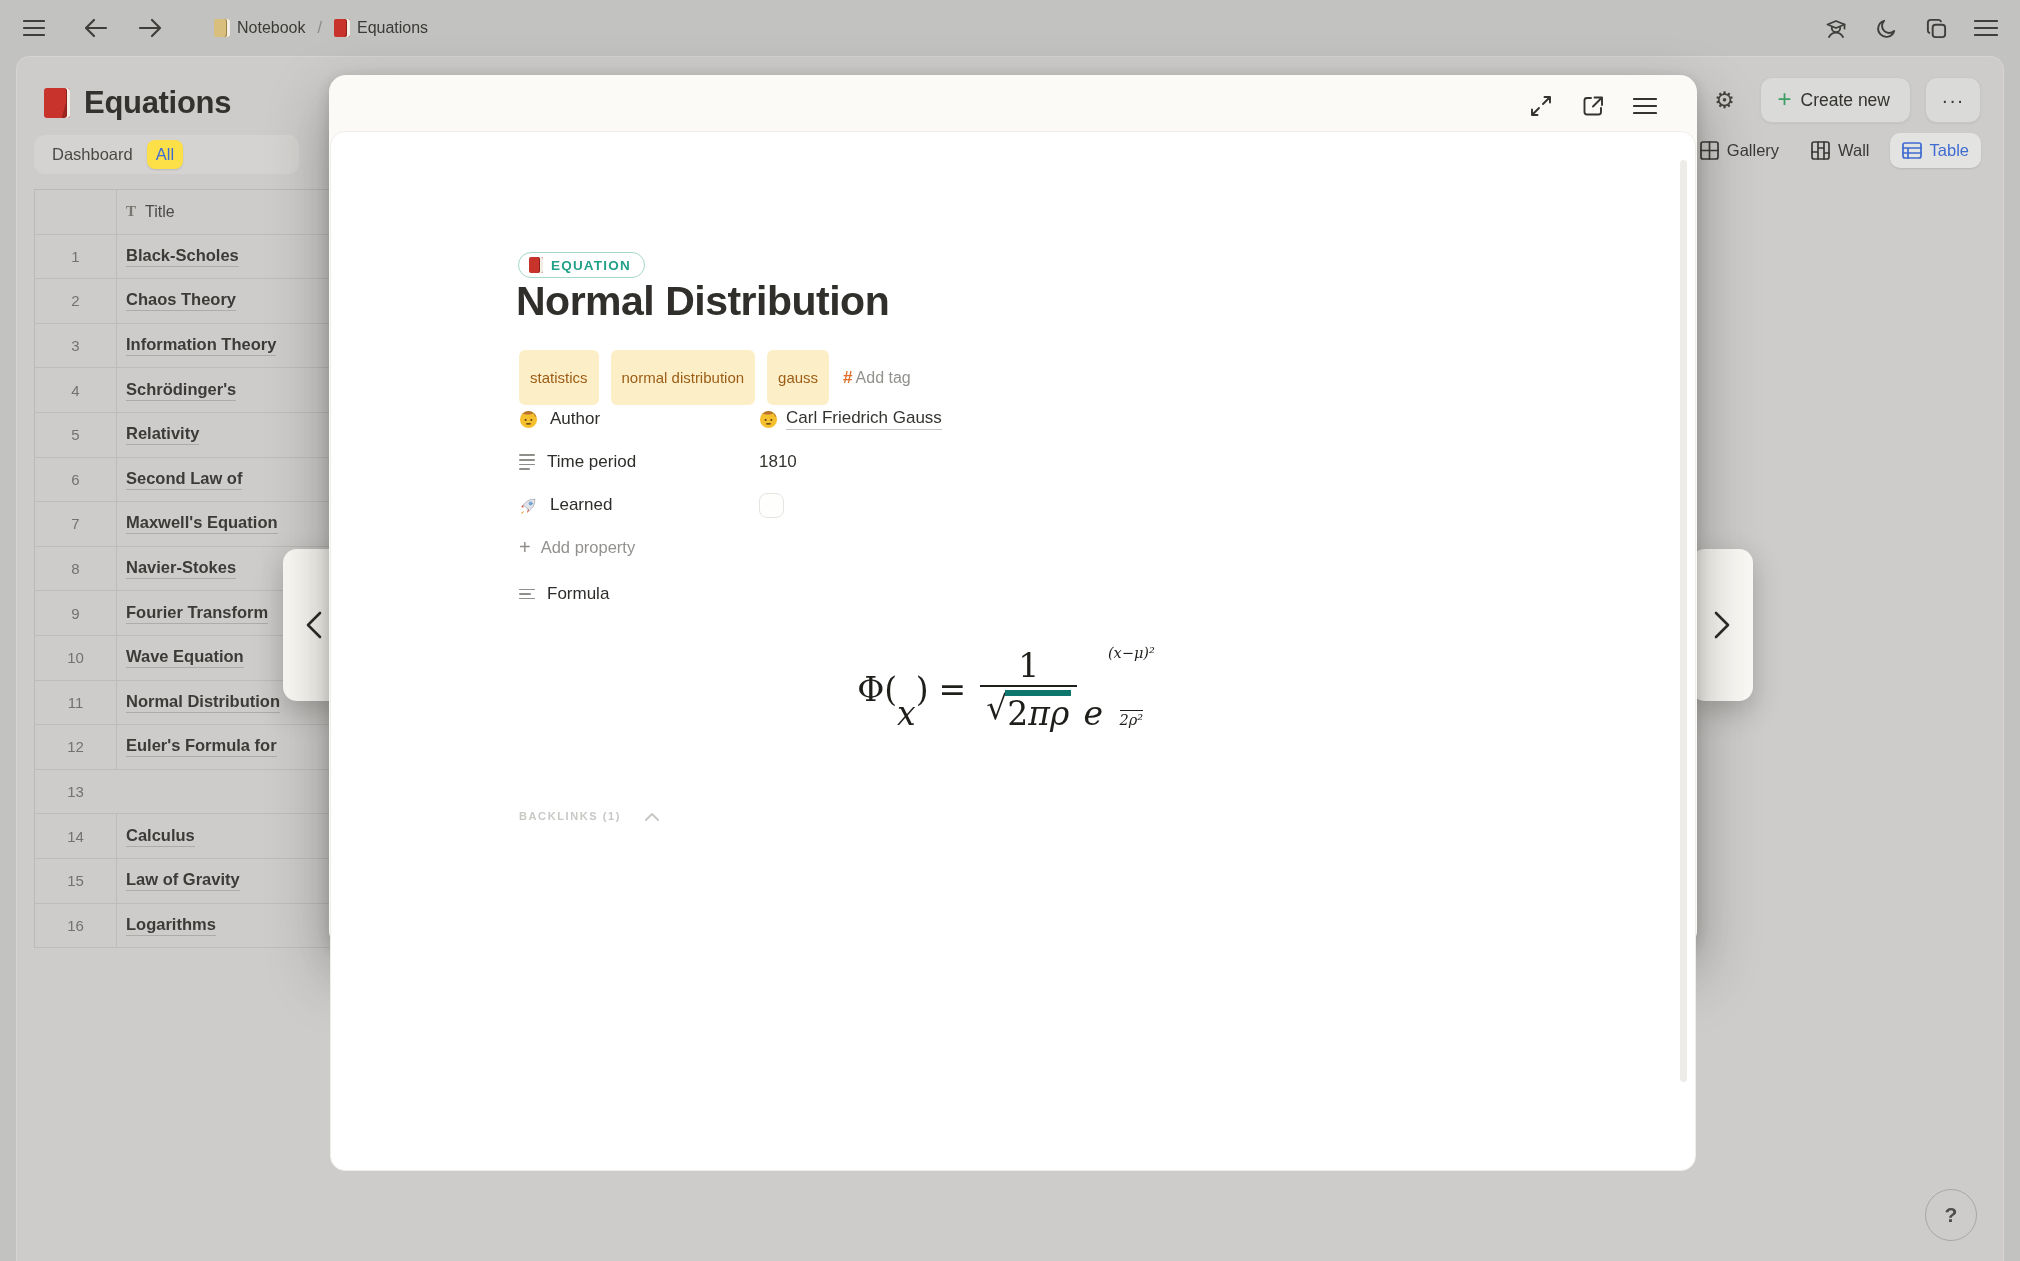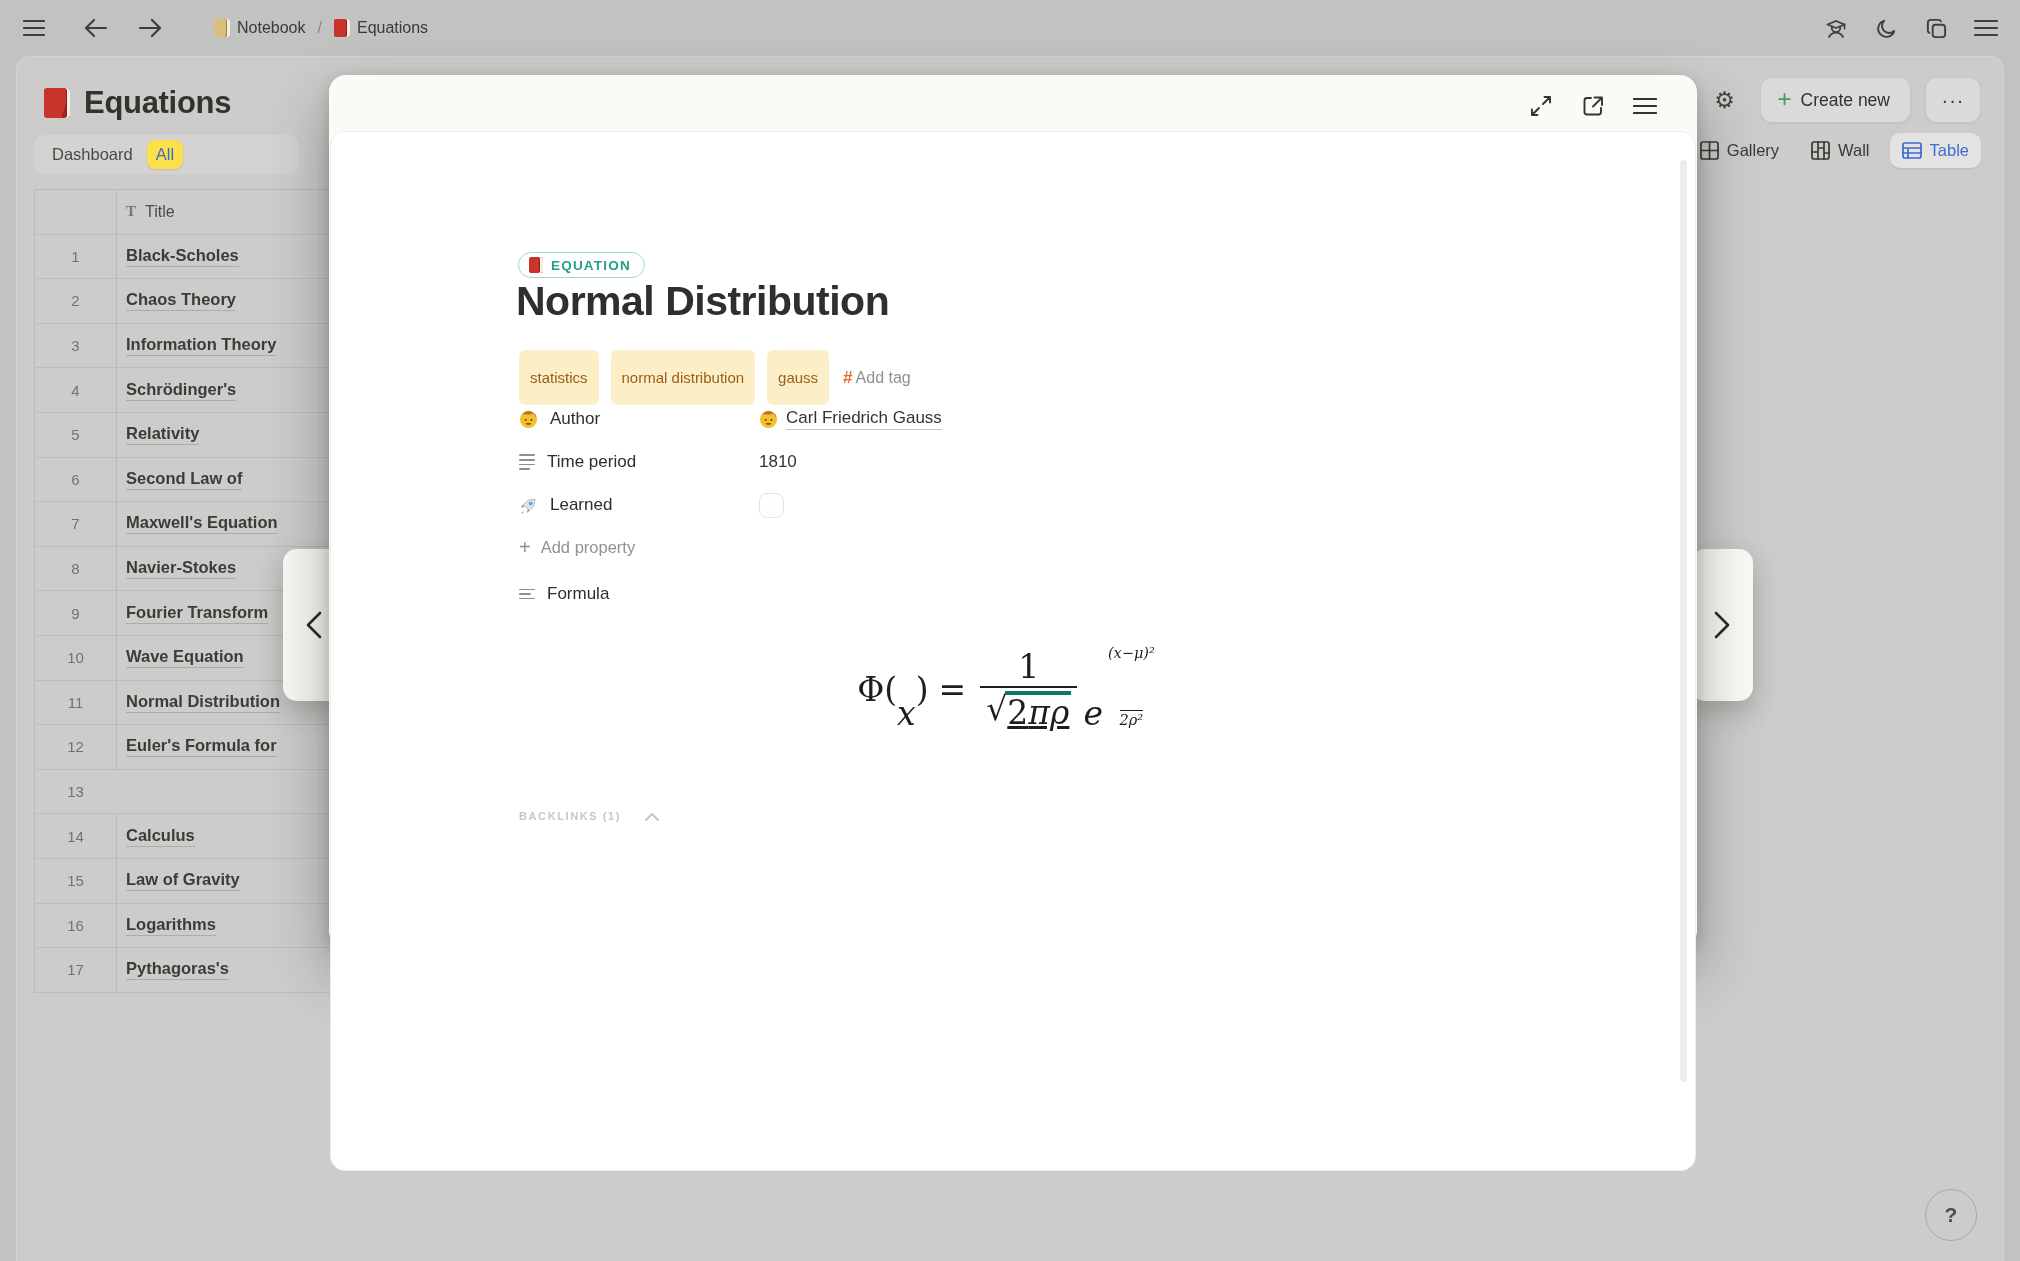--- a/index.html
+++ b/index.html
@@ -92,21 +92,21 @@
 
   
   .formula-wrap { position:absolute; left:188px; top:492px; width:976px; display:flex; justify-content:center; }
   .formula { font-family:"DejaVu Serif", serif; font-size:33px; color:#1f1e1b; display:flex; align-items:center; }
   .formula .sp { width:10px; }
   .it { font-style:italic;margin-top:48px; }
   .frac { display:inline-flex; flex-direction:column; align-items:center; margin:0 4px; }
   .frac .fnum { line-height:1.15; padding:0 8px; }
   .frac .fden { border-top:2px solid #1f1e1b; padding:3px 6px 0; display:flex; align-items:flex-start; line-height:1.1; }
   .rad { font-style:normal; margin-right:-2px; }
-  .radicand { border-top:4px solid #0f766e; padding:0 2px;text-decoration:underline; }
+  .radicand { border-top:6px solid #0f766e; padding:0 2px; }
   .e-base { margin-left:2px; }
   .expfrac { display:inline-flex; flex-direction:column; align-items:center; font-size:14.5px; transform:translateY(-27px); margin-left:3px; }
   .expfrac .efnum { padding:0 2px 1px; }
   .expfrac .efden { border-top:1.3px solid #1f1e1b; padding-top:1px; }
 
   .backlinks { position:absolute; left:188px; top:678px; display:flex; align-items:center; gap:24px; font-size:11px; font-weight:700; letter-spacing:1.6px; color:#c9c8c4; cursor:pointer; }
 
   
   .help-btn { position:absolute; left:1925px; top:1189px; width:52px; height:52px; border-radius:50%; border:1.5px solid #a8a8a6; color:#4e4d4a; font-size:21px; font-weight:700; display:flex; align-items:center; justify-content:center; cursor:pointer; }
 
@@ -312,26 +312,20 @@
         <div class="t-row">
           <div class="t-num">15</div>
           <div class="t-cell">
             <span class="t-title">Law of Gravity</span>
           </div>
         </div>
         <div class="t-row">
           <div class="t-num">16</div>
           <div class="t-cell">
             <span class="t-title">Logarithms</span>
-          </div>
-        </div>
-        <div class="t-row">
-          <div class="t-num">17</div>
-          <div class="t-cell">
-            <span class="t-title">Pythagoras's</span>
           </div>
         </div>
       </div>
   </div>
 </div>
 
 <div class="nav-panel nav-prev">
   <svg width="18" height="28" viewBox="0 0 18 28" fill="none" stroke="currentColor" stroke-width="2.6">
       <path d="M15 2 3 14l12 12"></path>
     </svg>

